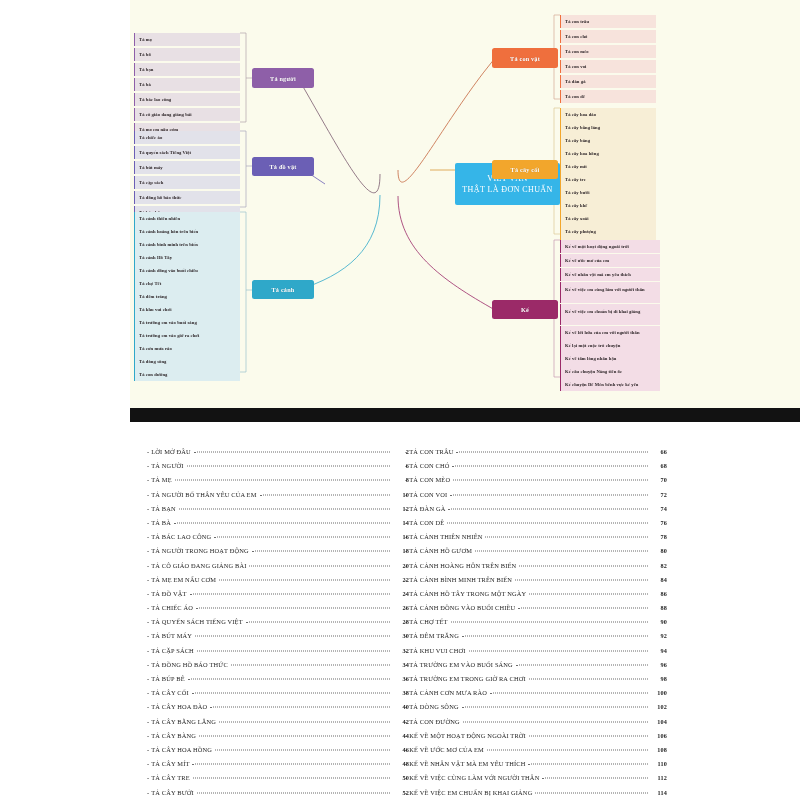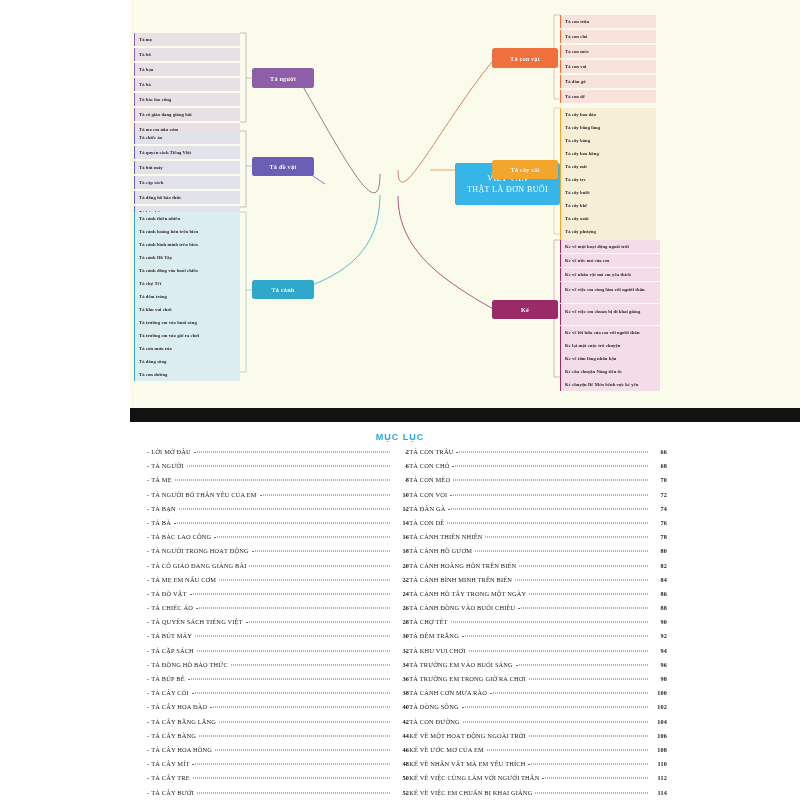--- a/index.html
+++ b/index.html
@@ -164,21 +164,21 @@
 
     <path d="M 430 108 L 424 108 L 424 234 L 430 234" stroke="#ddc896" stroke-width="0.7" fill="none"></path>
     <path d="M 424 170 L 418 170" stroke="#ddc896" stroke-width="0.7" fill="none"></path>
 
     <path d="M 430 240 L 424 240 L 424 377 L 430 377" stroke="#c79ab1" stroke-width="0.7" fill="none"></path>
     <path d="M 424 310 L 418 310" stroke="#c79ab1" stroke-width="0.7" fill="none"></path>
   </svg>
 
   <div id="center-node">
     <span>VIẾT VĂN</span>
-    <span>THẬT LÀ ĐƠN BUỔI</span>
+    <span>THẬT LÀ ĐƠN CHUẨN</span>
   </div>
 
   <div class="branch b-person" style="left:122px; top:68px; width:62px; height:20px;">
     <span>Tả người</span>
   </div>
   <div class="branch b-object" style="left:122px; top:157px; width:62px; height:19px;">
     <span>Tả đồ vật</span>
   </div>
   <div class="branch b-scene" style="left:122px; top:280px; width:62px; height:19px;">
     <span>Tả cảnh</span>
@@ -250,21 +250,20 @@
   <div class="leaf fam-tell" style="left:430px; top:339px; width:100px;">Kể lại một cuộc trò chuyện</div>
   <div class="leaf fam-tell" style="left:430px; top:352px; width:100px;">Kể về tấm lòng nhân hậu</div>
   <div class="leaf fam-tell" style="left:430px; top:365px; width:100px;">Kể câu chuyện Nàng tiên ốc</div>
   <div class="leaf fam-tell" style="left:430px; top:378px; width:100px;">Kể chuyện Dế Mèn bênh vực kẻ yếu</div>
 
 </div>
 
 <div id="mindmap-footer-bar"></div>
 
 <div id="toc">
-  <div id="toc-title">MỤC LỤC</div>
   <div class="toc-col" id="toc-col-left">
       <div class="toc-row">
         <span class="toc-dash">-</span>
         <span class="toc-label">LỜI MỞ ĐẦU</span>
         <span class="toc-dots"></span>
         <span class="toc-page">2</span>
       </div>
       <div class="toc-row">
         <span class="toc-dash">-</span>
         <span class="toc-label">TẢ NGƯỜI</span>

